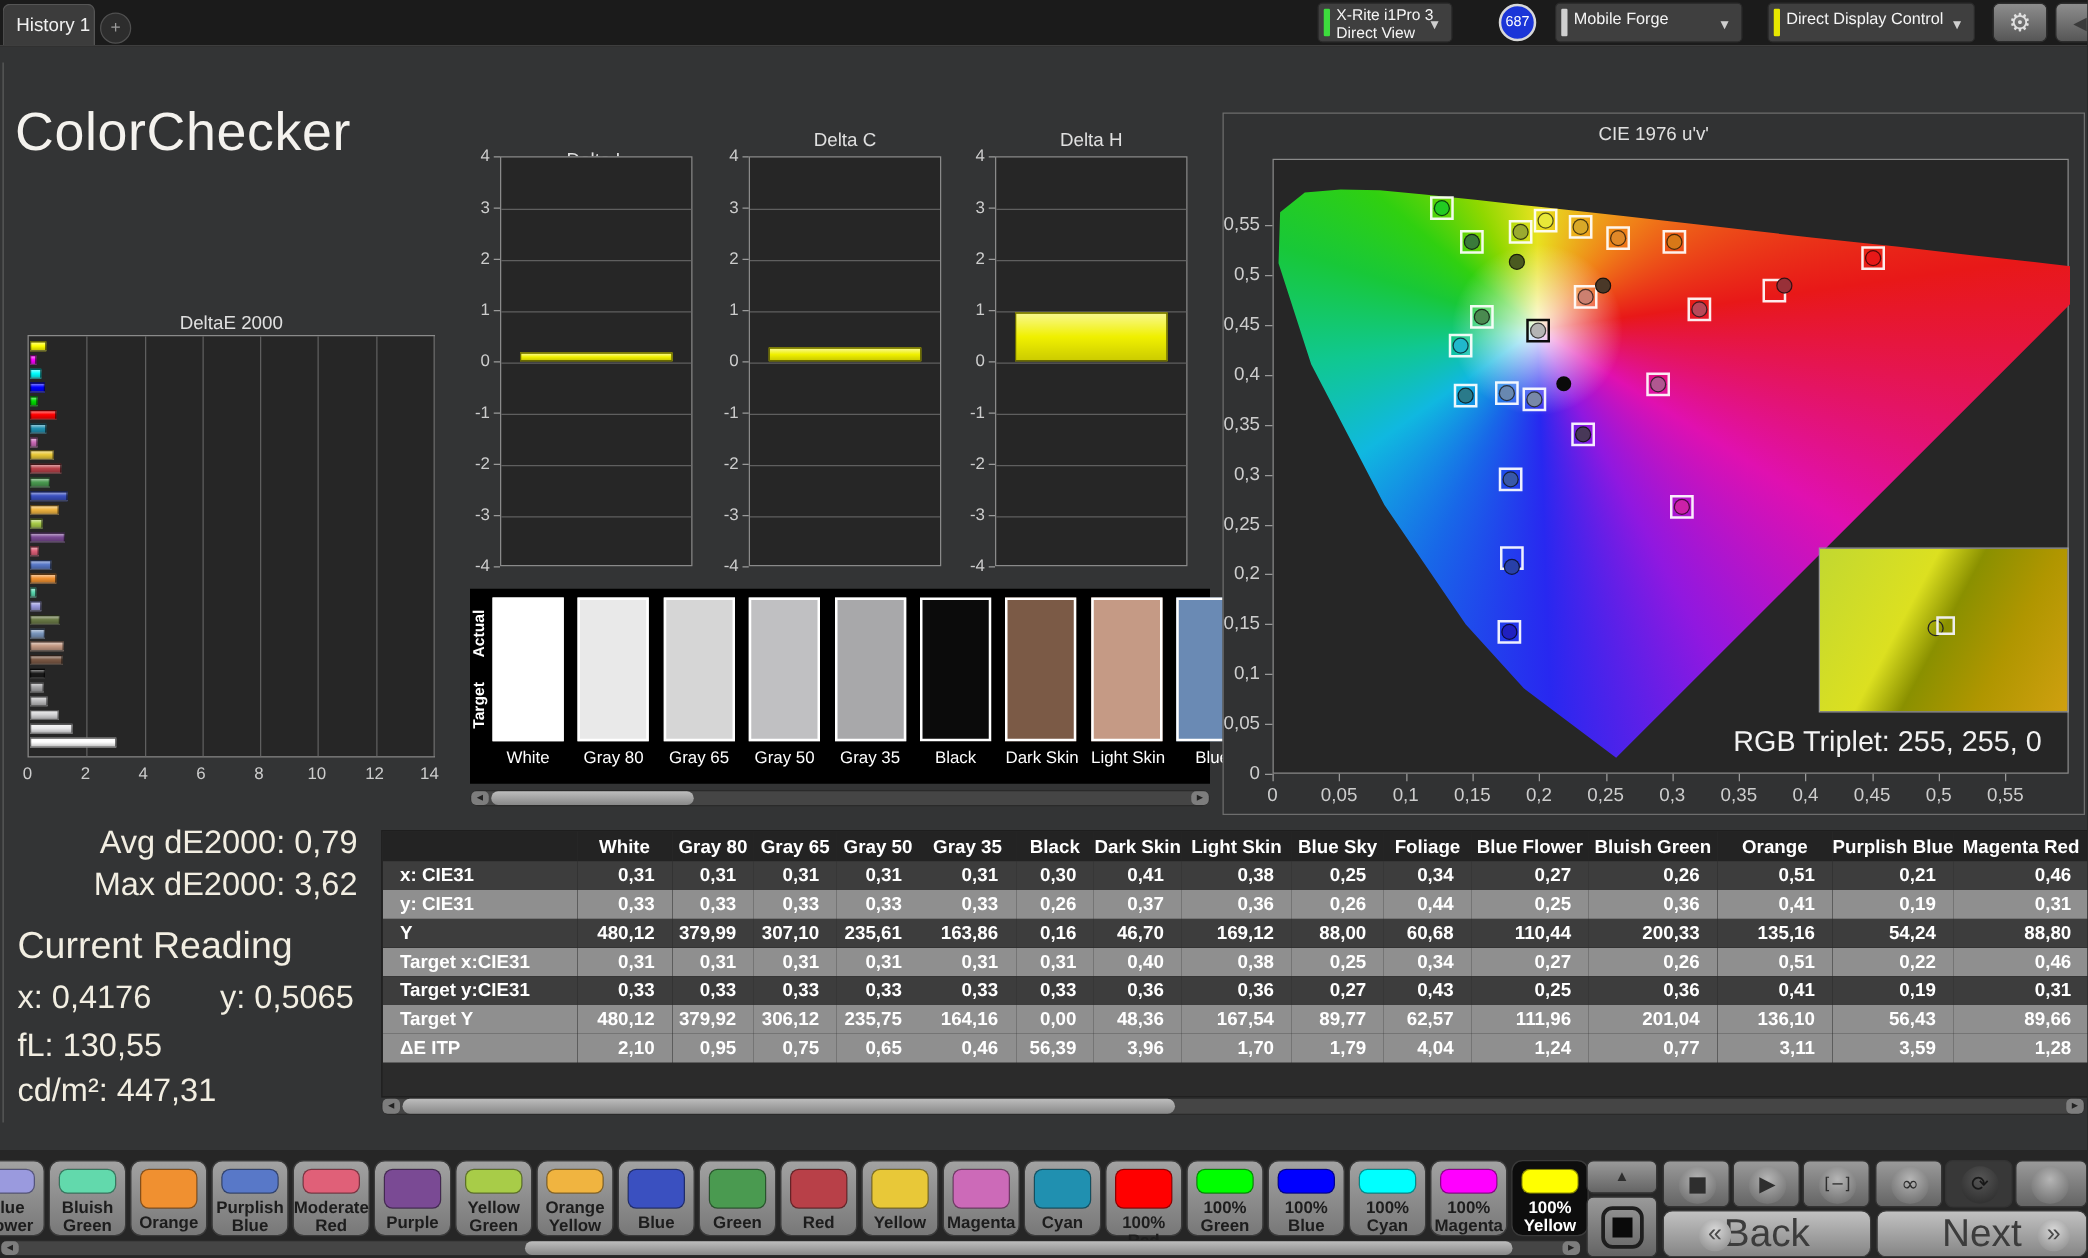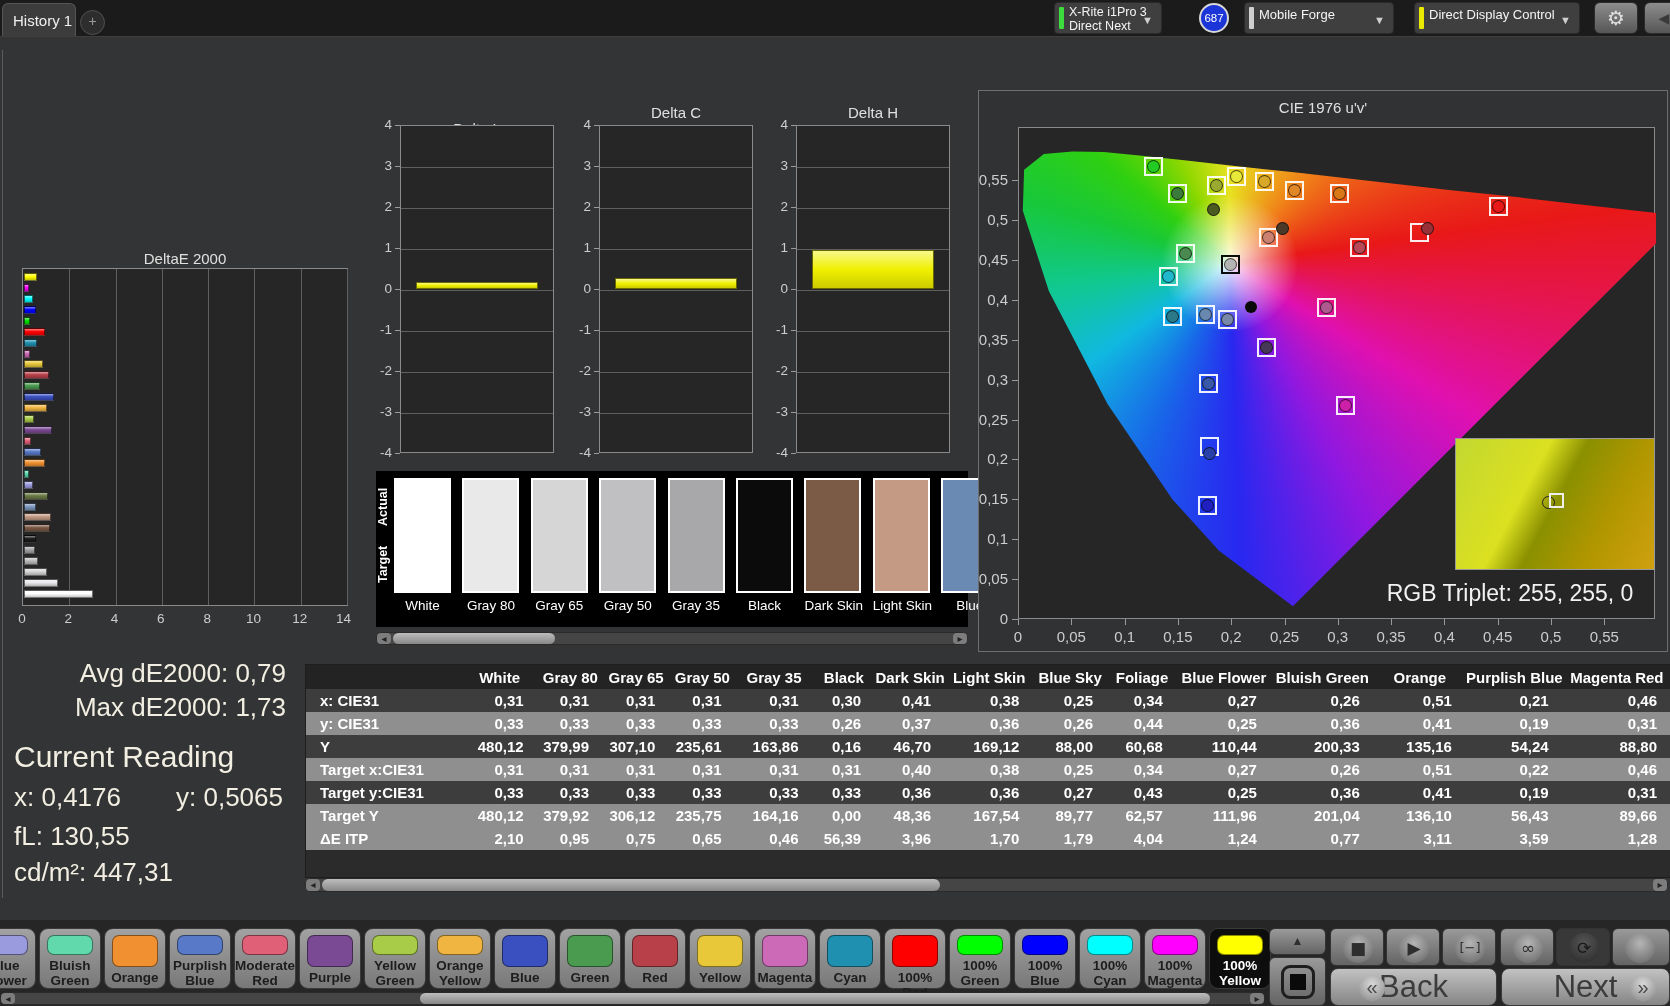--- a/index.html
+++ b/index.html
@@ -98,39 +98,40 @@
 
 <div id="app">
 
   <div class="abs" id="topbar">
     <div class="abs" id="tab-history">History 1</div>
     <div class="abs" id="tab-add">+</div>
 
     <div class="abs meterbox" style="left:1054px;width:108px;">
       <div class="accentbar" style="background:#3ddc3d;"></div>
       <div class="mb-text" style="top:2px;">X-Rite i1Pro 3</div>
-      <div class="mb-text" style="top:16px;">Direct Next</div>
+      <div class="mb-text" style="top:16px;">Direct View</div>
       <div class="ddarrow">▼</div>
     </div>
     <div class="abs" id="badge-687">687</div>
     <div class="abs meterbox" style="left:1244px;width:150px;">
       <div class="accentbar" style="background:#d0d0d0;"></div>
       <div class="mb-text" style="top:5px;font-size:13px;">Mobile Forge</div>
       <div class="ddarrow">▼</div>
     </div>
     <div class="abs meterbox" style="left:1414px;width:166px;">
       <div class="accentbar" style="background:#e8e800;"></div>
       <div class="mb-text" style="top:5px;font-size:13px;">Direct Display Control</div>
       <div class="ddarrow">▼</div>
     </div>
     <div class="abs toolbtn" style="left:1594px;width:44px;font-size:20px;line-height:30px;font-family:'DejaVu Sans',sans-serif;"><span>⚙</span></div>
     <div class="abs toolbtn" style="left:1644px;width:40px;font-size:14px;line-height:30px;color:#3a3a3a;"><span>◀</span></div>
   </div>
 
   <div class="abs" id="left-border"></div>
+  <div class="abs" id="page-title">ColorChecker</div>
 
   <div class="abs chart-title" style="left:22px;top:250px;width:326px;">DeltaE 2000</div>
   <div class="abs plot" id="de-plot" style="left:22px;top:268px;width:326px;height:338px;">
       <div class="gridv" style="left: 46.2857px;"></div>
       <div class="gridv" style="left: 92.5714px;"></div>
       <div class="gridv" style="left: 138.857px;"></div>
       <div class="gridv" style="left: 185.143px;"></div>
       <div class="gridv" style="left: 231.429px;"></div>
       <div class="gridv" style="left: 277.714px;"></div>
       <div class="gridv" style="left: 324px;"></div>
@@ -161,21 +162,21 @@
       <div class="debar" style="left: 1px; top: 266.32px; width: 11.8029px; background-color: rgb(26, 26, 26);"></div>
       <div class="debar" style="left: 1px; top: 277.25px; width: 11.1086px; background-color: rgb(164, 164, 166);"></div>
       <div class="debar" style="left: 1px; top: 288.18px; width: 14.3486px; background-color: rgb(188, 188, 190);"></div>
       <div class="debar" style="left: 1px; top: 299.11px; width: 23.3743px; background-color: rgb(212, 212, 214);"></div>
       <div class="debar" style="left: 1px; top: 310.04px; width: 34.02px; background-color: rgb(232, 232, 234);"></div>
       <div class="debar" style="left: 1px; top: 320.97px; width: 68.7343px; background-color: rgb(255, 255, 255);"></div>
     </div>
   <div class="abs" id="de-xlabels"></div>
 
   <div class="abs stat-big" style="left:10px;top:658px;width:276px;text-align:right;">Avg dE2000: 0,79</div>
-  <div class="abs stat-big" style="left:10px;top:692px;width:276px;text-align:right;">Max dE2000: 1,73</div>
+  <div class="abs stat-big" style="left:10px;top:692px;width:276px;text-align:right;">Max dE2000: 3,62</div>
   <div class="abs stat-head" style="left:14px;top:740px;">Current Reading</div>
   <div class="abs stat-big" style="left:14px;top:782px;">x: 0,4176</div>
   <div class="abs stat-big" style="left:176px;top:782px;">y: 0,5065</div>
   <div class="abs stat-big" style="left:14px;top:821px;">fL: 130,55</div>
   <div class="abs stat-big" style="left:14px;top:857px;">cd/m²: 447,31</div>
 
   <div id="delta-charts">
       <div class="abs chart-title" style="left: 360px; top: 120px; width: 234px;">Delta L</div>
       <div class="abs plot" style="left: 400px; top: 125px; width: 154px; height: 328px;">
         <div class="gridh" style="top: 41px;"></div>

